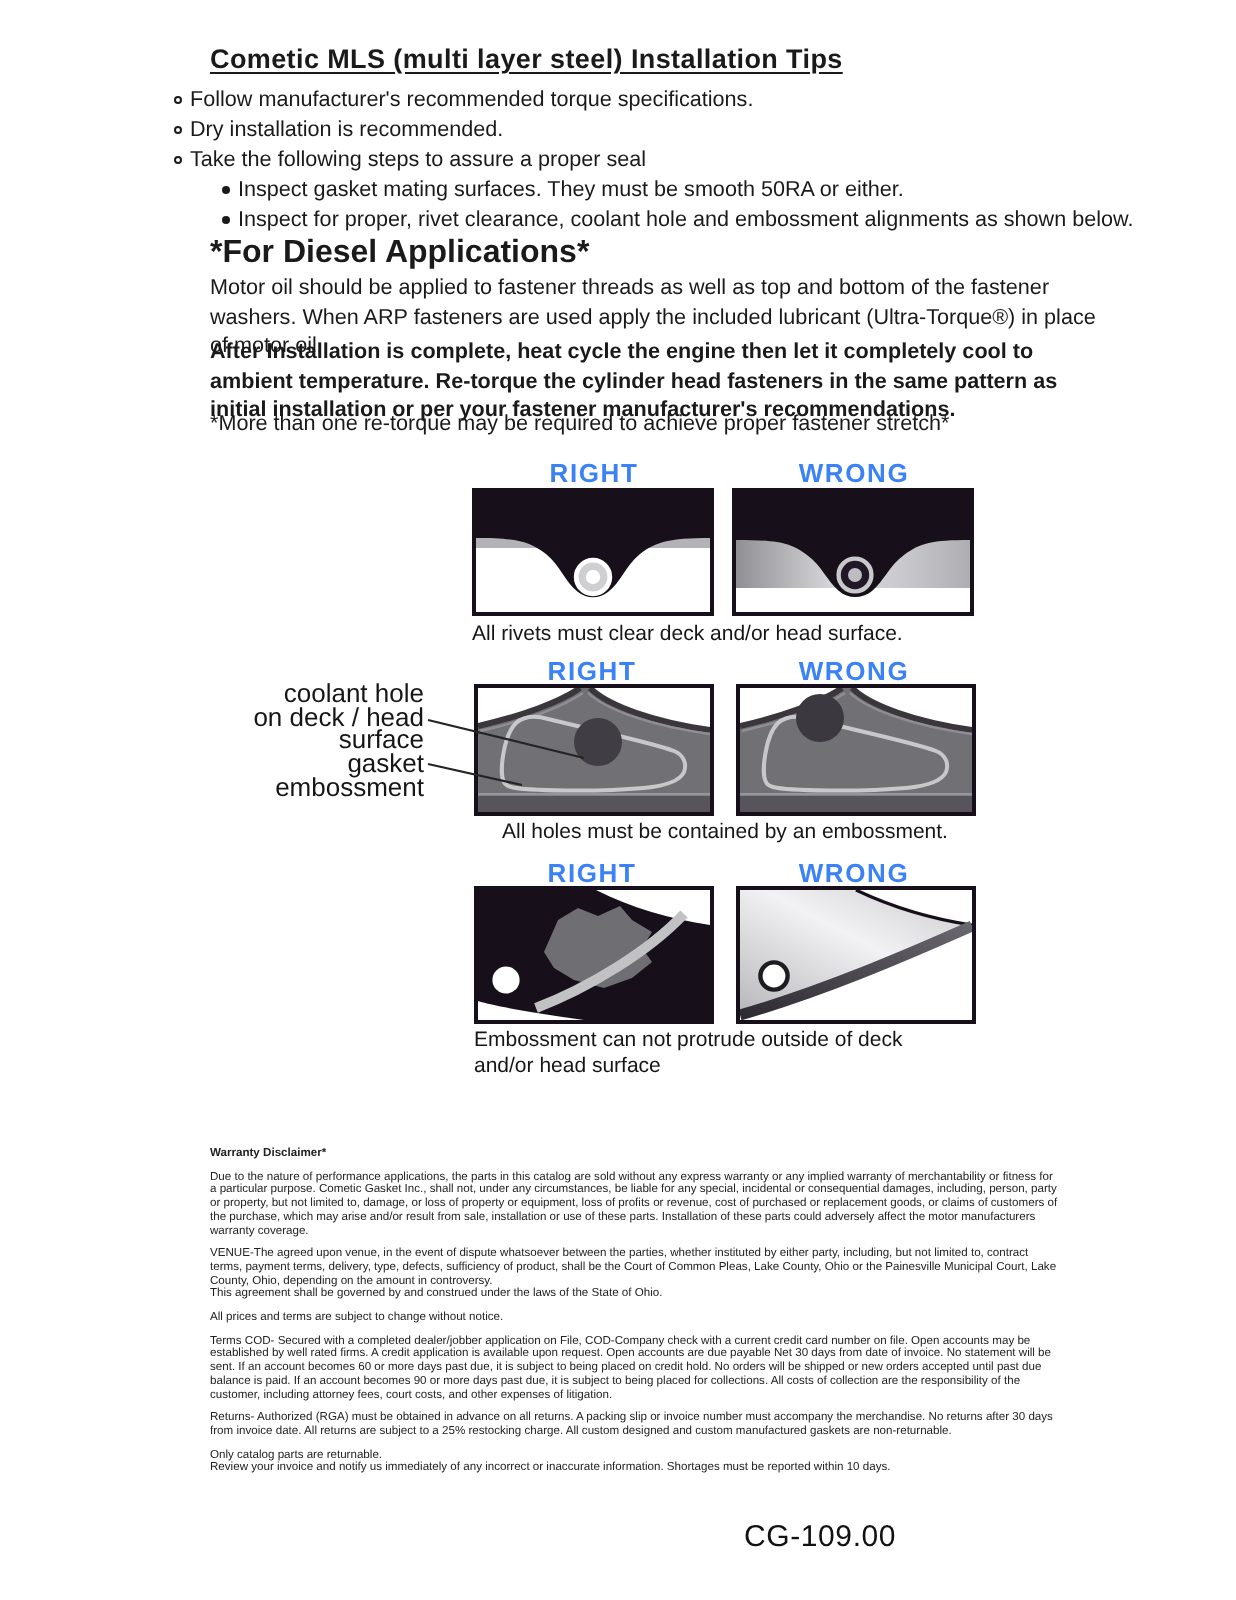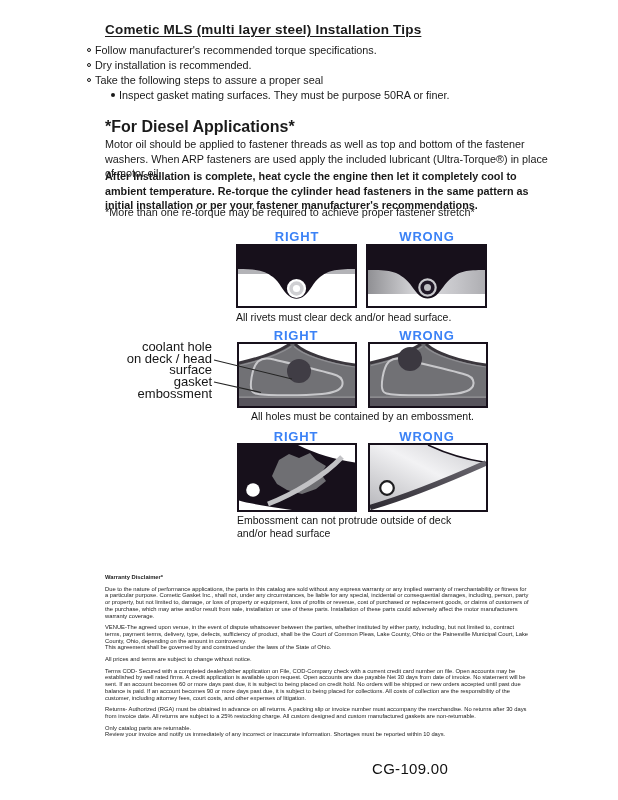--- a/index.html
+++ b/index.html
@@ -65,21 +65,25 @@
     <div class="b-row">
       <span class="o-marker"></span>
       <span>Dry installation is recommended.</span>
     </div>
     <div class="b-row">
       <span class="o-marker"></span>
       <span>Take the following steps to assure a proper seal</span>
     </div>
     <div class="b-row sub">
       <span class="dot-marker"></span>
-      <span>Inspect gasket mating surfaces.  They must be purpose 50RA or finer.</span>
+      <span>Inspect gasket mating surfaces.  They must be smooth 50RA or either.</span>
+    </div>
+    <div class="b-row sub">
+      <span class="dot-marker"></span>
+      <span>Inspect for proper, rivet clearance, coolant hole and embossment alignments as shown below.</span>
     </div>
   </div>
 
   <div class="abs h2">*For Diesel Applications*</div>
   <div class="abs para p1">Motor oil should be applied to fastener threads as well as top and bottom of the fastener washers. When ARP fasteners are used apply the included lubricant (Ultra-Torque®) in place of motor oil.</div>
   <div class="abs para p2">After Installation is complete, heat cycle the engine then let it completely cool to ambient temperature. Re-torque the cylinder head fasteners in the same pattern as initial installation or per your fastener manufacturer's recommendations.</div>
   <div class="abs note">*More than one re-torque may be required to achieve proper fastener stretch*</div>
 
   <div class="abs dlabel" style="left:236px; top:229px;">RIGHT</div>
   <div class="abs dlabel" style="left:366px; top:229px;">WRONG</div>

